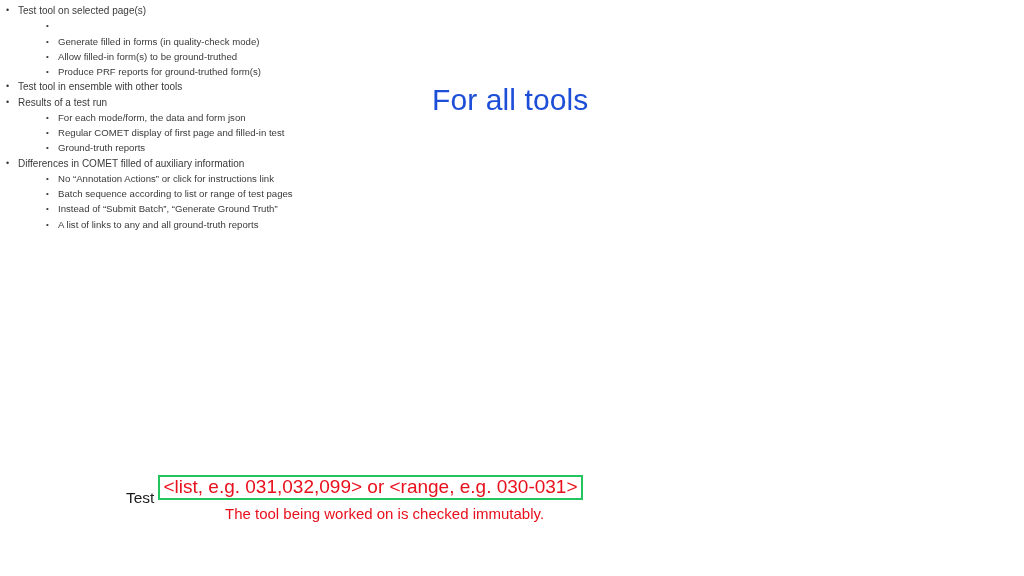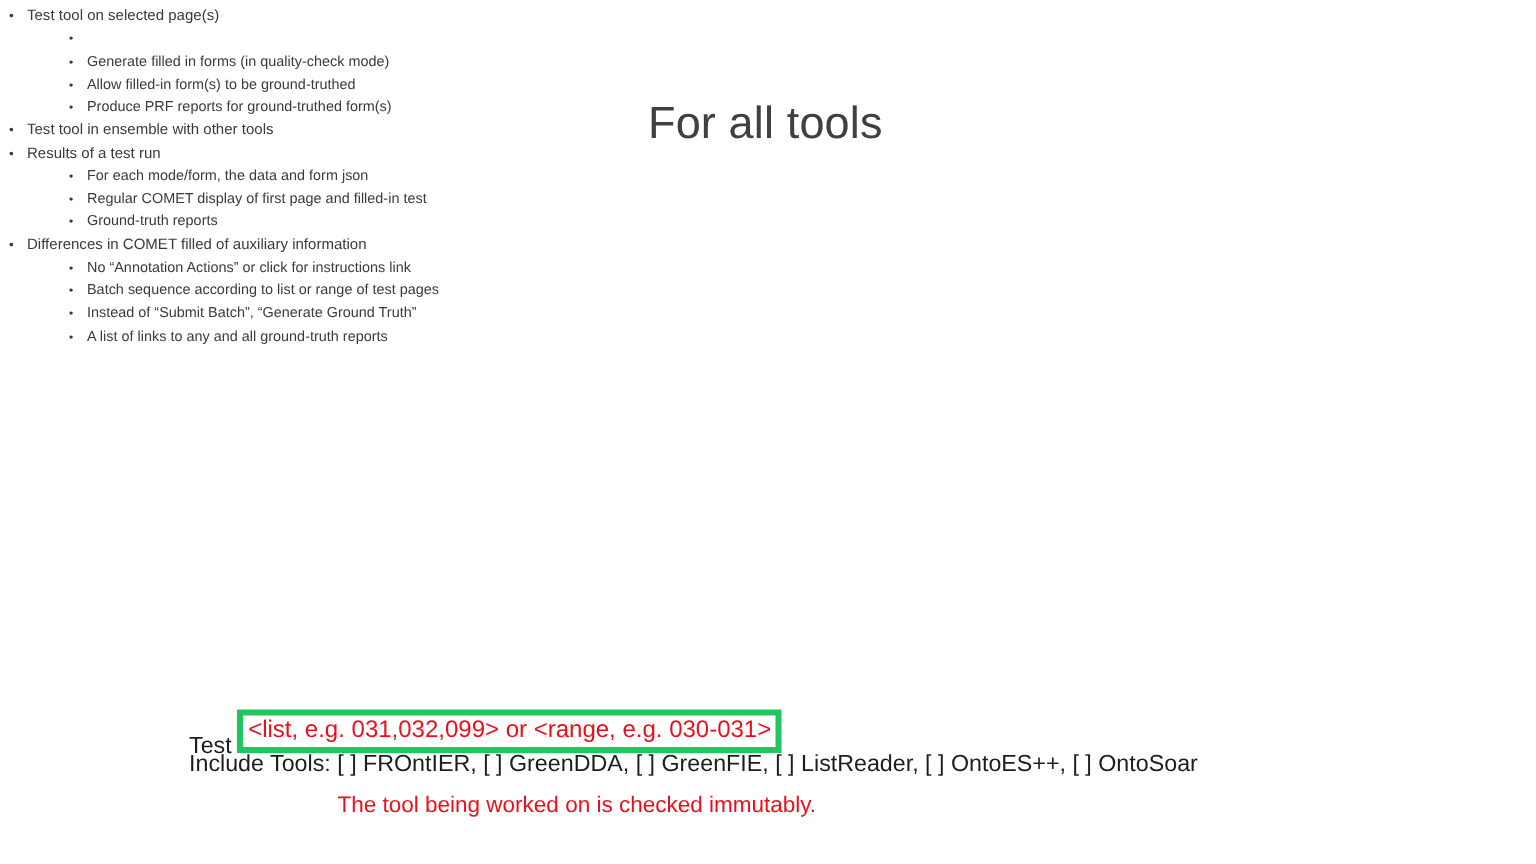--- a/index.html
+++ b/index.html
@@ -20,24 +20,24 @@
   .slide {
     position: absolute;
     inset: 0;
     background: #ffffff;
   }
 
   
   .slide-title {
     position: absolute;
     left: 432px;
-    top: 64px;
+    top: 81px;
     font-size: 30px;
     line-height: 38px;
-    color: #404040;
+    color: #1d4ed8;
     font-weight: 400;
     white-space: nowrap;
     letter-spacing: 0.1px;
   }
 
   
   .body-list {
     position: absolute;
     left: 0px;
     top: 3px;
@@ -89,23 +89,23 @@
   .form-label {
     font-size: 15.5px;
     color: #1d1d1d;
     line-height: 22px;
     margin-top: 21px;
   }
   .range-box {
     display: inline-block;
     margin-left: 4px;
     padding: 0px 3px 1px 3px;
-    border: 4px solid #22c55e;
+    border: 2px solid #22c55e;
     background: #ffffff;
-    font-size: 16px;
+    font-size: 19px;
     line-height: 20px;
     color: #e8101c;
     white-space: nowrap;
   }
   .include-line {
     margin-top: 1px;
     font-size: 15.5px;
     color: #1d1d1d;
     line-height: 22px;
     white-space: nowrap;
@@ -204,19 +204,18 @@
 
   </div>
 
   <div class="form-block">
 
     <div class="form-line">
       <span class="form-label">Test</span>
       <span class="range-box">&lt;list, e.g. 031,032,099&gt; or &lt;range, e.g. 030-031&gt;</span>
     </div>
 
-    <div class="include-line">Include Tools: [ ] FROntIER, [ ] GreenDDA, [ ] GreenFIE, [ ] ListReader, [ ] OntoES++, [ ] OntoSoar</div>
 
     <div class="note-line">The tool being worked on is checked immutably.</div>
 
   </div>
 
 </div>
 
 </body></html>

